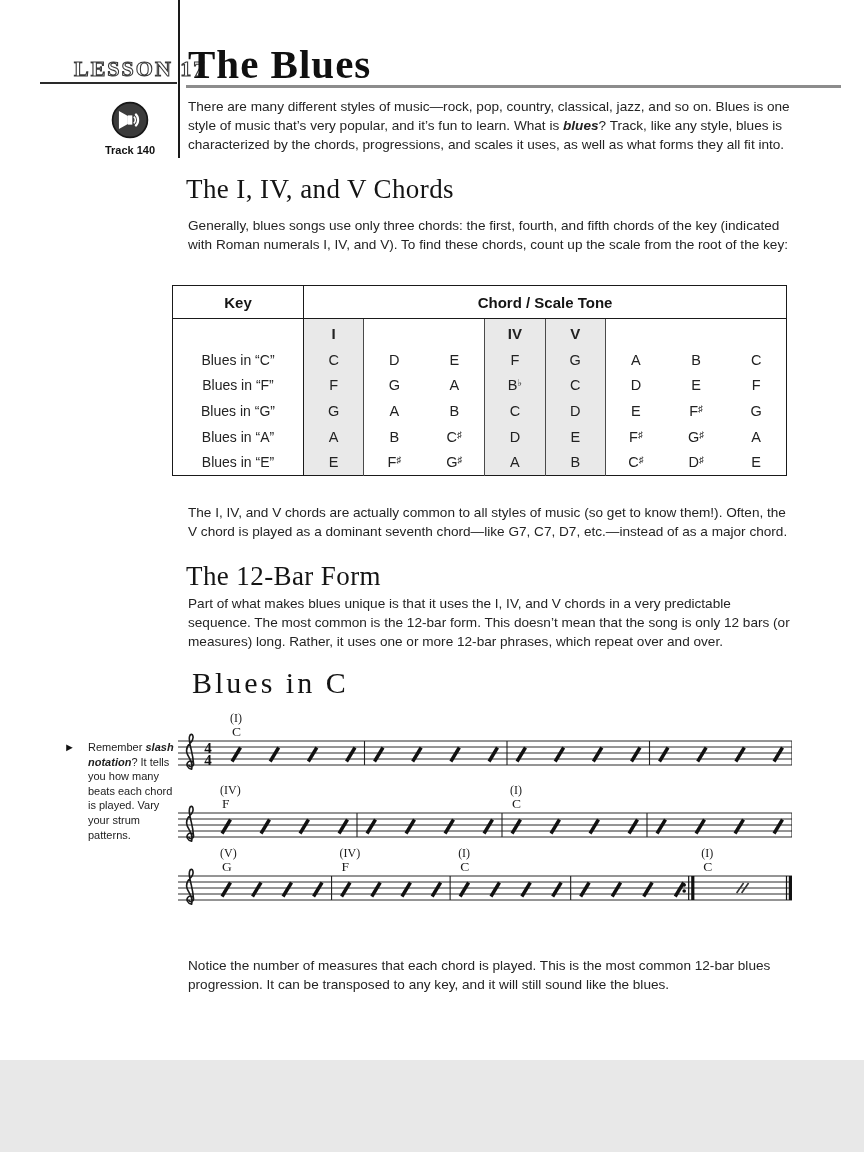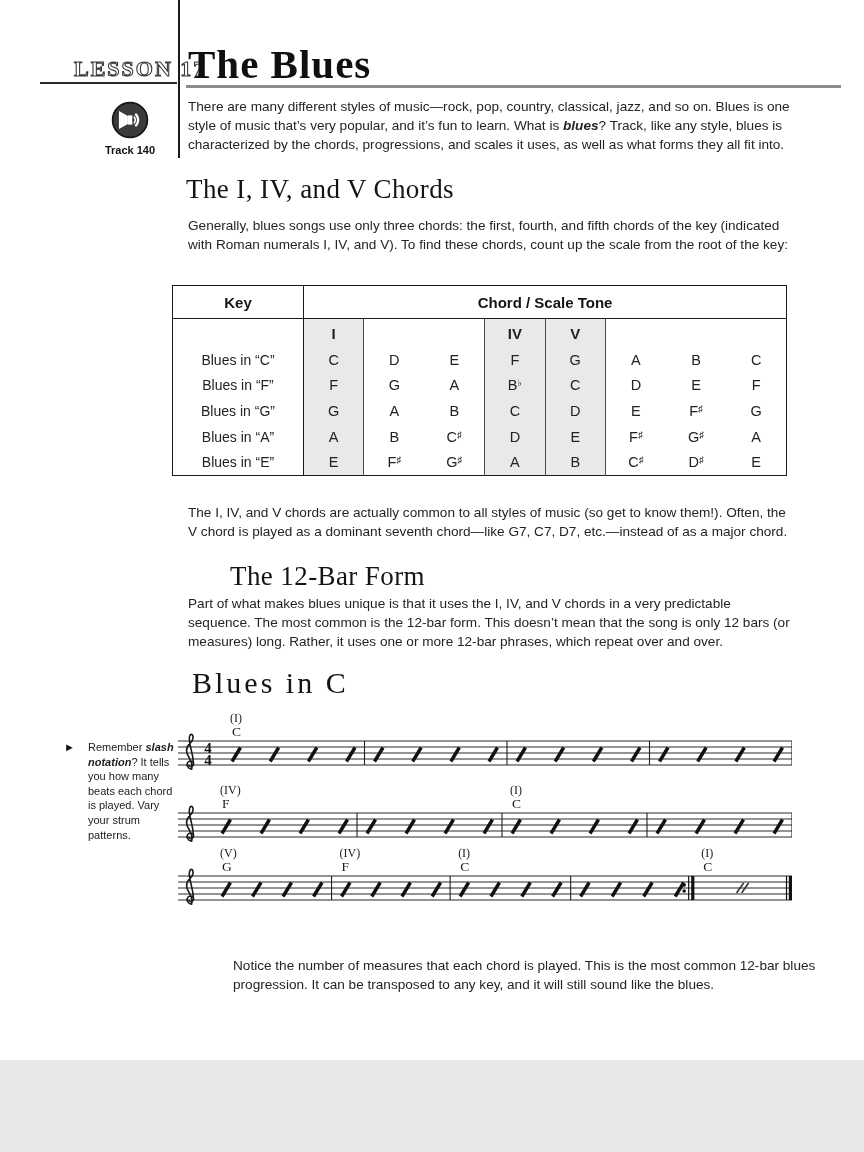--- a/index.html
+++ b/index.html
@@ -19,25 +19,25 @@
   .track-1{left:92px;top:101px;}
   .track-2{left:92px;top:668px;}
   .track-label{font-size:11px;font-weight:700;margin-top:1px;color:#111;}
   
   .body-text{position:absolute;left:188px;width:604px;margin:0;font-size:13.6px;
         line-height:19px;color:#242424;}
   .intro{top:97px;}
   .para2{top:216px;}
   .para3{top:503px;}
   .para4{top:594px;}
-  .closing{top:956px;margin-left:45px;}
+  .closing{top:956px;}
   .section-heading{position:absolute;left:186px;margin:0;font-family:"Liberation Serif",serif;
         font-weight:400;font-size:27px;letter-spacing:0.4px;color:#141414;}
   .h-chords{top:174px;}
-  .h-12bar{top:561px;margin-left:44px;}
+  .h-12bar{top:561px;}
   .example-heading{position:absolute;left:192px;top:666px;margin:0;font-family:"Liberation Serif",serif;
         font-weight:400;font-size:30px;letter-spacing:3px;color:#141414;}
   
   .chord-table-wrap{position:absolute;left:172px;top:285px;}
   table.chord-table{border-collapse:collapse;table-layout:fixed;width:614px;
         border:1.6px solid #1a1a1a;font-family:"Liberation Sans",sans-serif;}
   .chord-table col.key{width:131px;}
   .chord-table col.tone{width:60.4px;}
   .chord-table th{font-size:15px;font-weight:700;height:30px;border-bottom:1.6px solid #1a1a1a;
         text-align:center;vertical-align:middle;color:#141414;}

